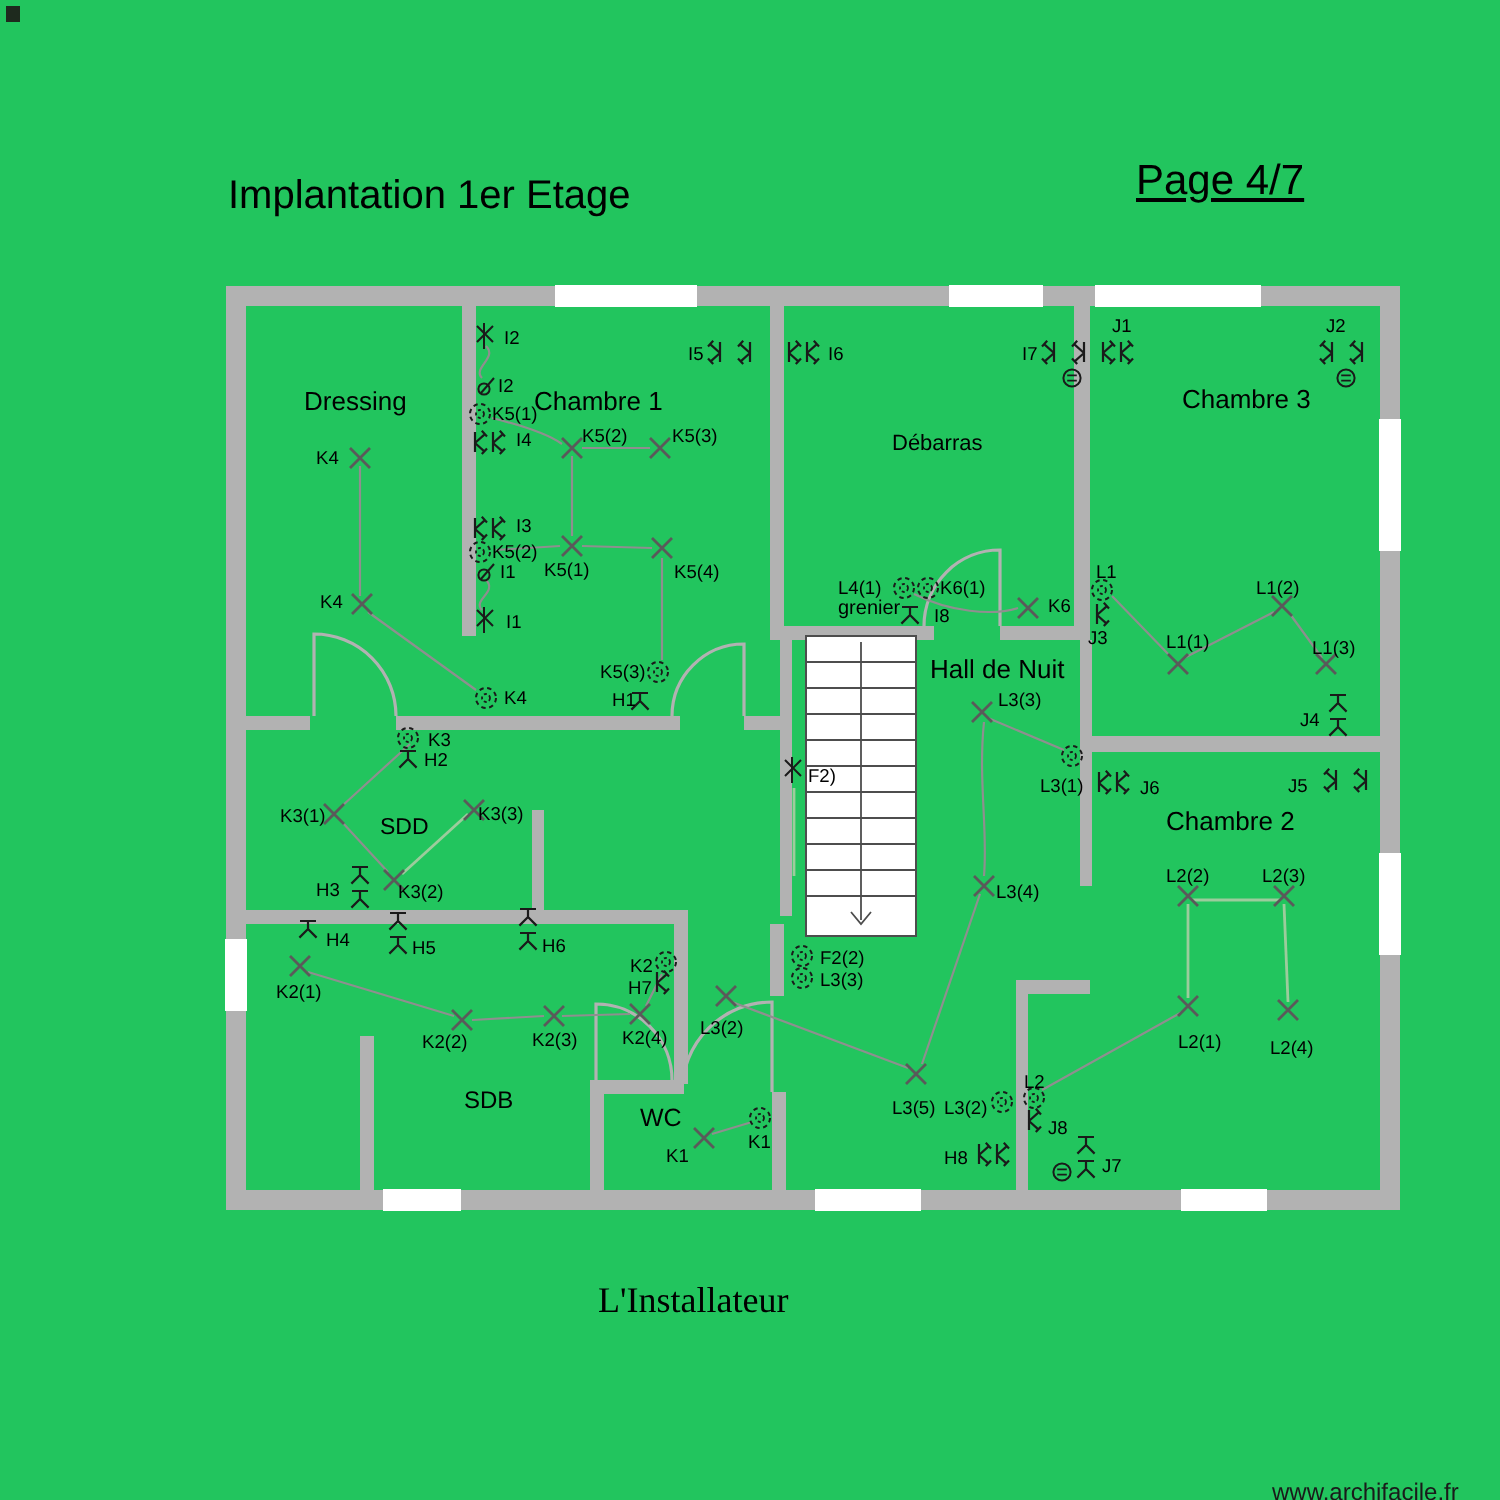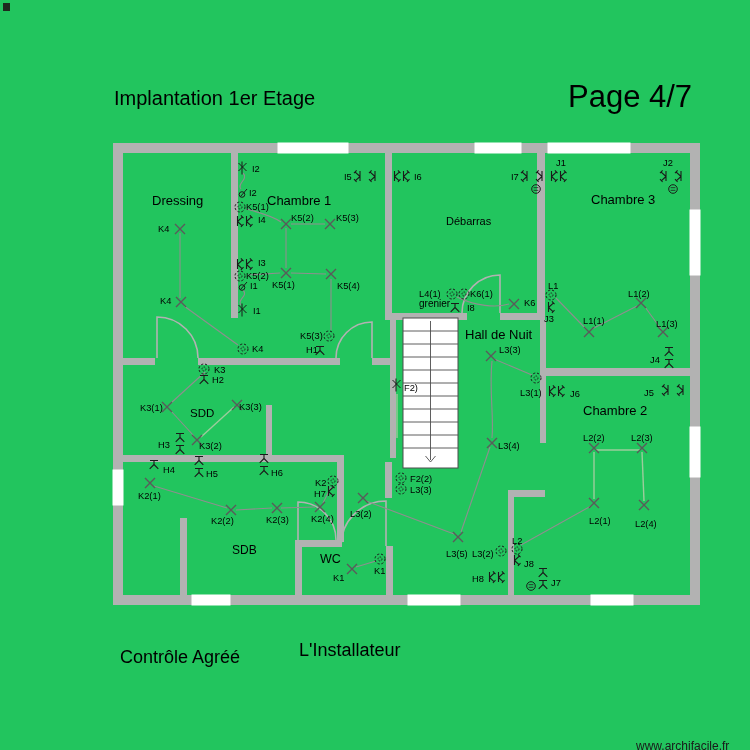--- a/index.html
+++ b/index.html
@@ -1,23 +1,23 @@
 <!DOCTYPE html>
 <html><head>
 <meta charset="utf-8">
 <style>
   html,body{margin:0;padding:0;background:#fff;}
   #canvas{position:relative;width:750px;height:750px;background:#22c55e;overflow:hidden;
           font-family:"Liberation Sans", sans-serif;}
   .hdr-title{position:absolute;left:114px;top:87px;font-size:20px;color:#000;}
-  .hdr-page{position:absolute;left:568px;top:79px;font-size:31px;color:#000;}
+  .hdr-page{position:absolute;left:568px;top:79px;font-size:21px;color:#000;text-decoration:underline;}
   .corner-mark{position:absolute;left:3px;top:3px;width:7px;height:8px;background:#1e2a1e;}
   .ft{position:absolute;font-size:18px;color:#000;line-height:20px;}
   .ft-org{left:120px;top:627px;}
-  .ft-inst{left:299px;top:640px;}
+  .ft-inst{left:299px;top:640px;font-family:Liberation Serif, serif;}
   .ft-prop{left:460px;top:636px;}
   .watermark{position:absolute;left:636px;top:698px;font-size:12px;color:#1a1a1a;margin-top:41px;}
   svg{position:absolute;left:0;top:0;}
 </style>
 </head>
 <body>
 
 <div id="canvas">
   <div class="corner-mark"></div>
   <div class="hdr-title">Implantation 1er Etage</div>
@@ -430,17 +430,16 @@
       <text x="190" y="417" font-size="11.5" fill="#000000" font-family="&quot;Liberation Sans&quot;, sans-serif">SDD</text>
       <text x="465" y="339" font-size="13" fill="#000000" font-family="&quot;Liberation Sans&quot;, sans-serif">Hall de Nuit</text>
       <text x="583" y="415" font-size="13" fill="#000000" font-family="&quot;Liberation Sans&quot;, sans-serif">Chambre 2</text>
       <text x="232" y="554" font-size="12" fill="#000000" font-family="&quot;Liberation Sans&quot;, sans-serif">SDB</text>
       <text x="320" y="563" font-size="12.5" fill="#000000" font-family="&quot;Liberation Sans&quot;, sans-serif">WC</text>
       <text x="419" y="307" font-size="10" fill="#000000" font-family="&quot;Liberation Sans&quot;, sans-serif">grenier</text>
     </svg>
 
   <div class="ft ft-org">
     <br>
-    <span>Contrôle Agréé</span>
   </div>
   <div class="ft ft-inst">L'Installateur</div>
   <div class="watermark">www.archifacile.fr</div>
 </div>
 
 </body></html>

